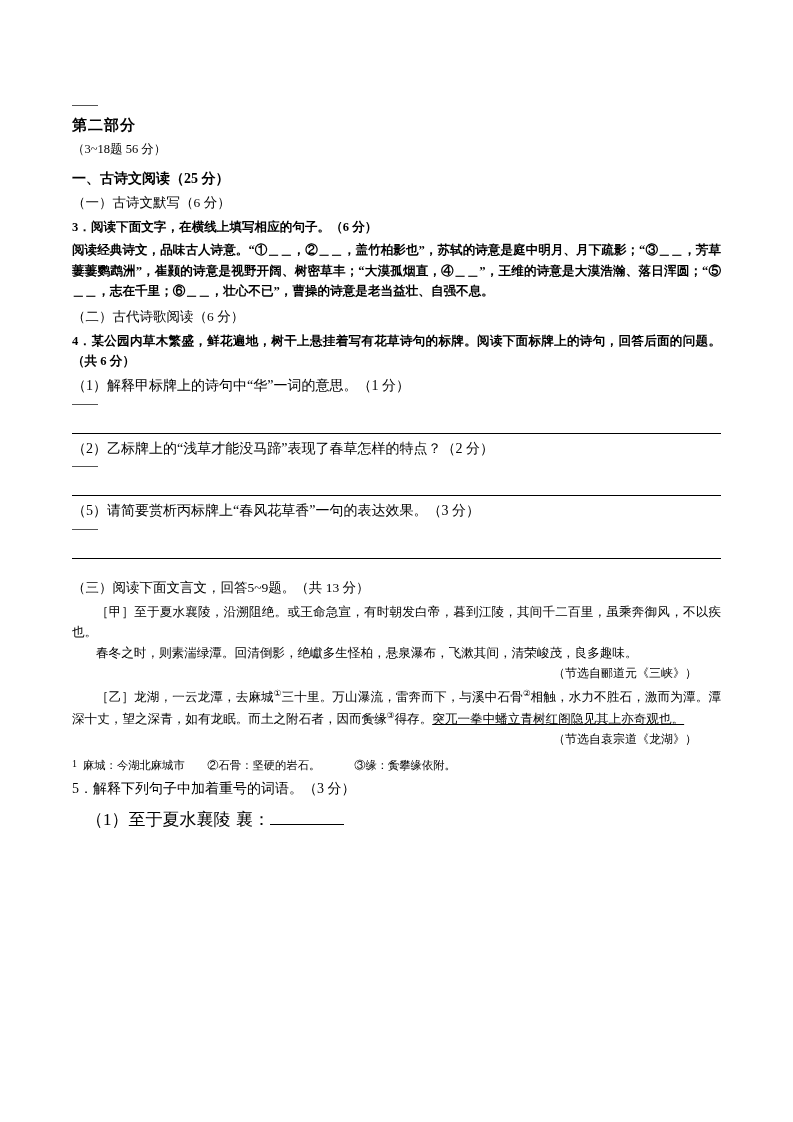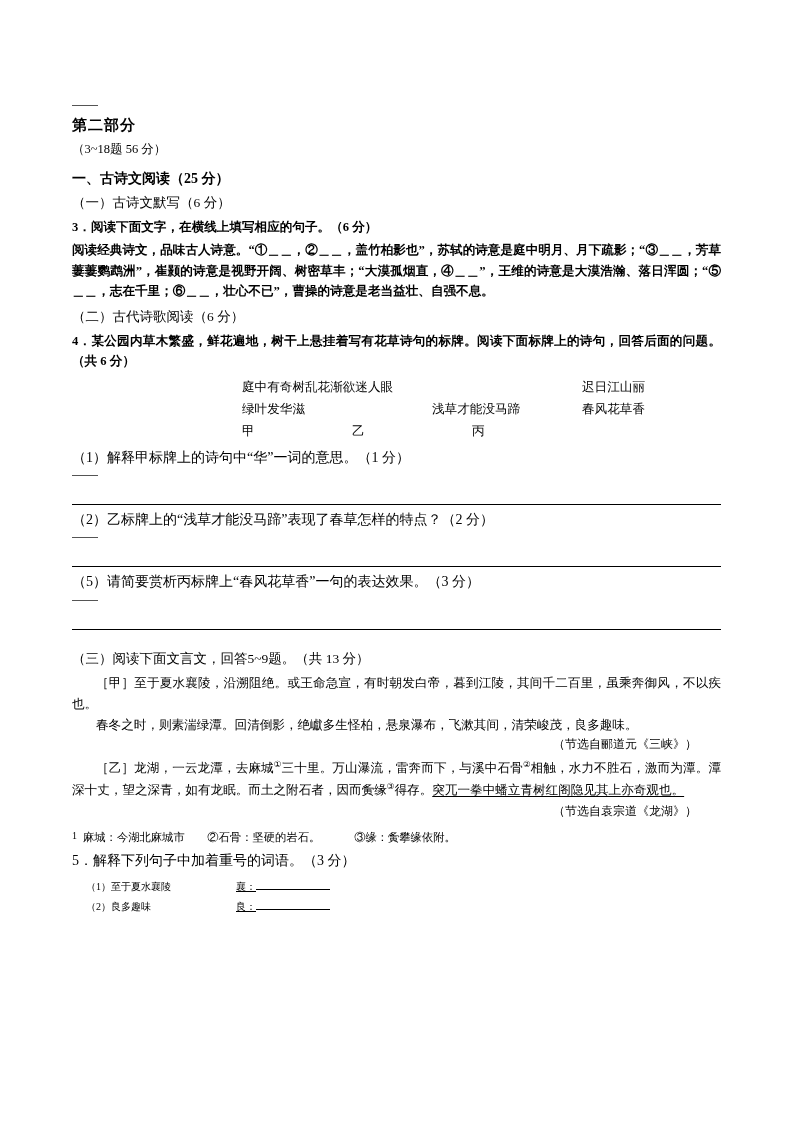--- a/index.html
+++ b/index.html
@@ -123,24 +123,23 @@
     margin-right: 6px;
   }
   sup { font-size: 8.5px; vertical-align: super; }
   .fill-blank {
     display: inline-block;
     min-width: 74px;
     border-bottom: 1px solid #000;
     height: 13px;
   }
   .sub-q {
-    font-size: 10px;
+    font-size: 17px;
     line-height: 1.78;
     margin-left: 14px;
-    text-decoration: underline;
   }
   .sub-q .lead { display: inline-block; width: 150px; }
   .spacer-12 { height: 12px; }
 </style>
 </head>
 <body>
 
 <div class="page">
 
   <div class="tick"></div>
@@ -151,37 +150,20 @@
   <div class="h-section">一、古诗文阅读（25 分）</div>
   <div class="h-sub">（一）古诗文默写（6 分）</div>
 
   <div class="para">3．阅读下面文字，在横线上填写相应的句子。（6 分）</div>
   <div class="para">阅读经典诗文，品味古人诗意。“①＿＿，②＿＿，盖竹柏影也”，苏轼的诗意是庭中明月、月下疏影；“③＿＿，芳草萋萋鹦鹉洲”，崔颢的诗意是视野开阔、树密草丰；“大漠孤烟直，④＿＿”，王维的诗意是大漠浩瀚、落日浑圆；“⑤＿＿，志在千里；⑥＿＿，壮心不已”，曹操的诗意是老当益壮、自强不息。</div>
 
   <div class="h-sub">（二）古代诗歌阅读（6 分）</div>
 
   <div class="para">4．某公园内草木繁盛，鲜花遍地，树干上悬挂着写有花草诗句的标牌。阅读下面标牌上的诗句，回答后面的问题。（共 6 分）</div>
 
-  <div class="poem-grid">
-    <div class="poem-row">
-      <span class="c1">庭中有奇树乱花渐欲迷人眼</span>
-      <span class="c2"></span>
-      <span class="c3">迟日江山丽</span>
-    </div>
-    <div class="poem-row">
-      <span class="c1">绿叶发华滋</span>
-      <span class="c2">浅草才能没马蹄</span>
-      <span class="c3">春风花草香</span>
-    </div>
-    <div class="label-row">
-      <span class="c1">甲</span>
-      <span class="c2">乙</span>
-      <span class="c3">丙</span>
-    </div>
-  </div>
 
   <div class="q-line">（1）解释甲标牌上的诗句中“华”一词的意思。（1 分）</div>
   <div class="short-tick"></div>
   <div class="answer-rule"></div>
 
   <div class="q-line">（2）乙标牌上的“浅草才能没马蹄”表现了春草怎样的特点？（2 分）</div>
   <div class="short-tick"></div>
   <div class="answer-rule"></div>
 
   <div class="q-line">（5）请简要赏析丙标牌上“春风花草香”一句的表达效果。（3 分）</div>
@@ -203,17 +185,14 @@
 
   <div class="footnote">
     <span class="fn-num">1</span><span>麻城：今湖北麻城市　　②石骨：坚硬的岩石。　　　③缘：夤攀缘依附。</span>
   </div>
 
   <div class="q-line">5．解释下列句子中加着重号的词语。（3 分）</div>
 
   <div class="sub-q">
     <span class="lead">（1）至于夏水襄陵</span><span>襄：</span><span class="fill-blank"></span>
   </div>
-  <div class="sub-q">
-    <span class="lead">（2）良多趣味</span><span>良：</span><span class="fill-blank"></span>
-  </div>
 
 </div>
 
 </body></html>

